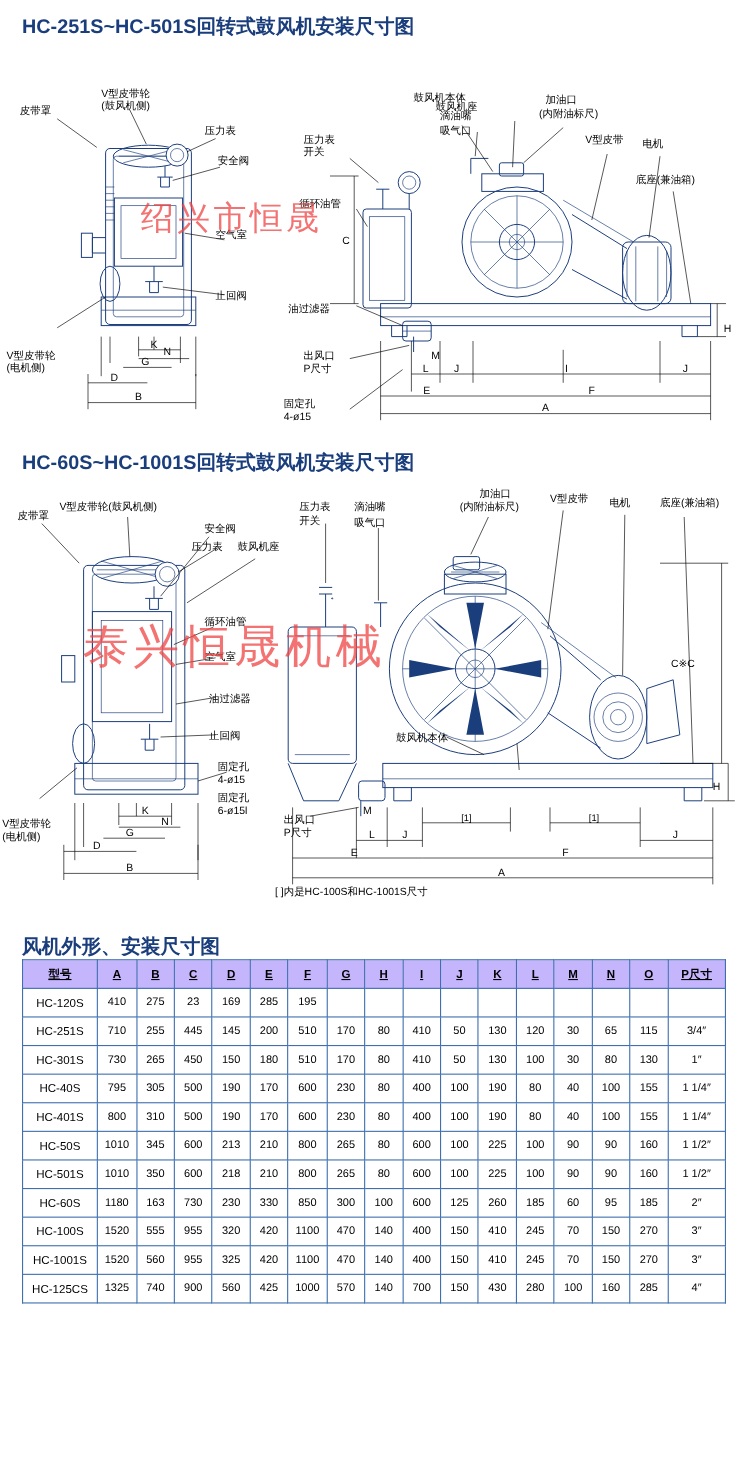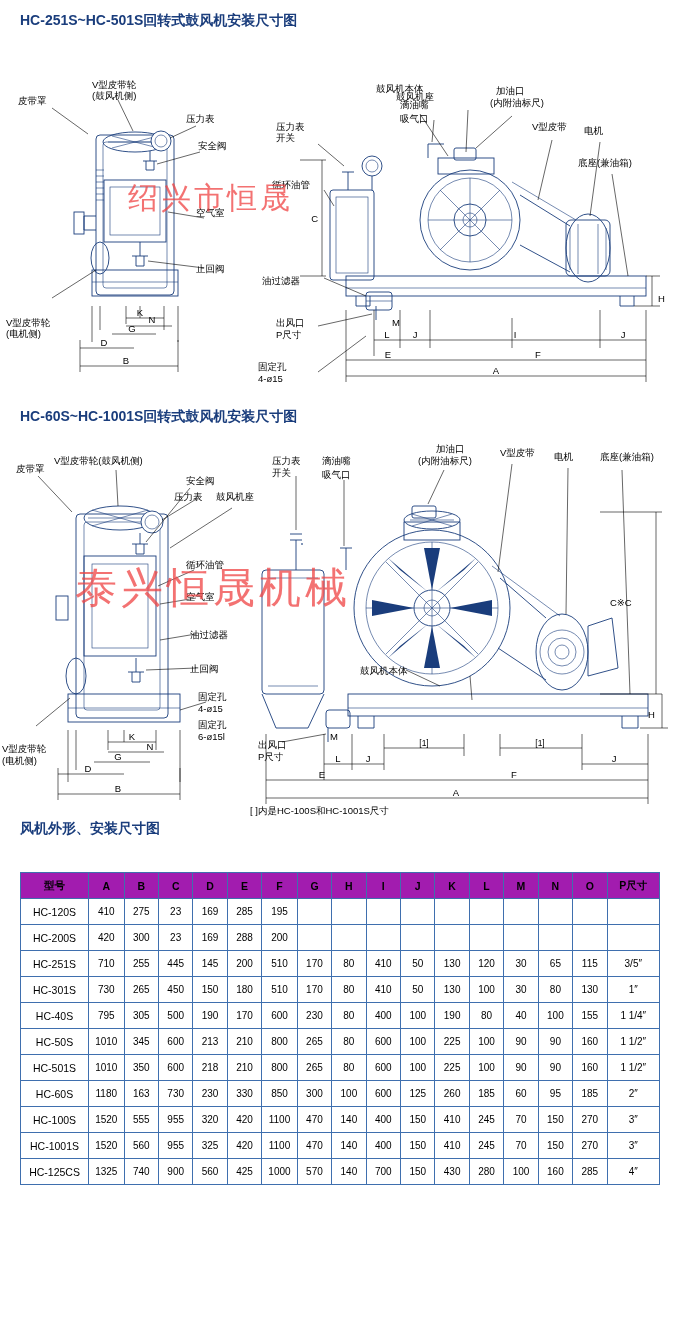--- a/index.html
+++ b/index.html
@@ -9,26 +9,26 @@
     height: 1325px;
     background: #ffffff;
     font-family: "Liberation Sans", "DejaVu Sans", sans-serif;
     color: #000;
     position: relative;
     overflow: hidden;
   }
   .section-title {
     color: #1a3d7c;
     font-weight: bold;
-    font-size: 14px;
+    font-size: 18px;
     position: absolute;
   }
   #title1 { left: 20px; top: 12px; }
   #title2 { left: 20px; top: 408px; }
-  #title3 { left: 20px; top: 820px; text-align: right; }
+  #title3 { left: 20px; top: 848px; text-align: right; }
 
   .diagram { position: absolute; left: 0; }
   #diagram1 { top: 30px; width: 680px; height: 360px; }
   #diagram2 { top: 418px; width: 680px; height: 400px; }
 
   svg { display: block; }
   .lbl {
     font-family: "Liberation Sans", "DejaVu Sans", sans-serif;
     font-size: 9.5px;
     fill: #000;
@@ -73,21 +73,22 @@
     border: 1px solid #3f6fae;
     text-align: center;
     height: 26px;
     padding: 0 1px;
     font-family: "Liberation Sans", "DejaVu Sans", sans-serif;
     color: #000;
   }
   thead th {
     font-weight: bold;
     font-size: 10.5px;
-    background: #a21caf;
+    background: #c4b5fd;
+    text-decoration: underline;
   }
   td.model { font-size: 10.5px; }
   col.c-model { width: 76px; }
   col.c-n { width: 38px; }
   col.c-p { width: 60px; }
 </style>
 </head>
 <body>
 
 <div class="section-title" id="title1">HC-251S~HC-501S回转式鼓风机安装尺寸图</div>
@@ -472,56 +473,37 @@
           <td></td>
           <td></td>
           <td></td>
           <td></td>
           <td></td>
           <td></td>
           <td></td>
           <td></td>
         </tr>
         <tr>
-          <td class="model">HC-200S</td>
-          <td>420</td>
-          <td>300</td>
-          <td>23</td>
-          <td>169</td>
-          <td>288</td>
-          <td>200</td>
-          <td></td>
-          <td></td>
-          <td></td>
-          <td></td>
-          <td></td>
-          <td></td>
-          <td></td>
-          <td></td>
-          <td></td>
-          <td></td>
-        </tr>
-        <tr>
           <td class="model">HC-251S</td>
           <td>710</td>
           <td>255</td>
           <td>445</td>
           <td>145</td>
           <td>200</td>
           <td>510</td>
           <td>170</td>
           <td>80</td>
           <td>410</td>
           <td>50</td>
           <td>130</td>
           <td>120</td>
           <td>30</td>
           <td>65</td>
           <td>115</td>
-          <td>3/5″</td>
+          <td>3/4″</td>
         </tr>
         <tr>
           <td class="model">HC-301S</td>
           <td>730</td>
           <td>265</td>
           <td>450</td>
           <td>150</td>
           <td>180</td>
           <td>510</td>
           <td>170</td>
@@ -532,20 +514,39 @@
           <td>100</td>
           <td>30</td>
           <td>80</td>
           <td>130</td>
           <td>1″</td>
         </tr>
         <tr>
           <td class="model">HC-40S</td>
           <td>795</td>
           <td>305</td>
+          <td>500</td>
+          <td>190</td>
+          <td>170</td>
+          <td>600</td>
+          <td>230</td>
+          <td>80</td>
+          <td>400</td>
+          <td>100</td>
+          <td>190</td>
+          <td>80</td>
+          <td>40</td>
+          <td>100</td>
+          <td>155</td>
+          <td>1 1/4″</td>
+        </tr>
+        <tr>
+          <td class="model">HC-401S</td>
+          <td>800</td>
+          <td>310</td>
           <td>500</td>
           <td>190</td>
           <td>170</td>
           <td>600</td>
           <td>230</td>
           <td>80</td>
           <td>400</td>
           <td>100</td>
           <td>190</td>
           <td>80</td>

